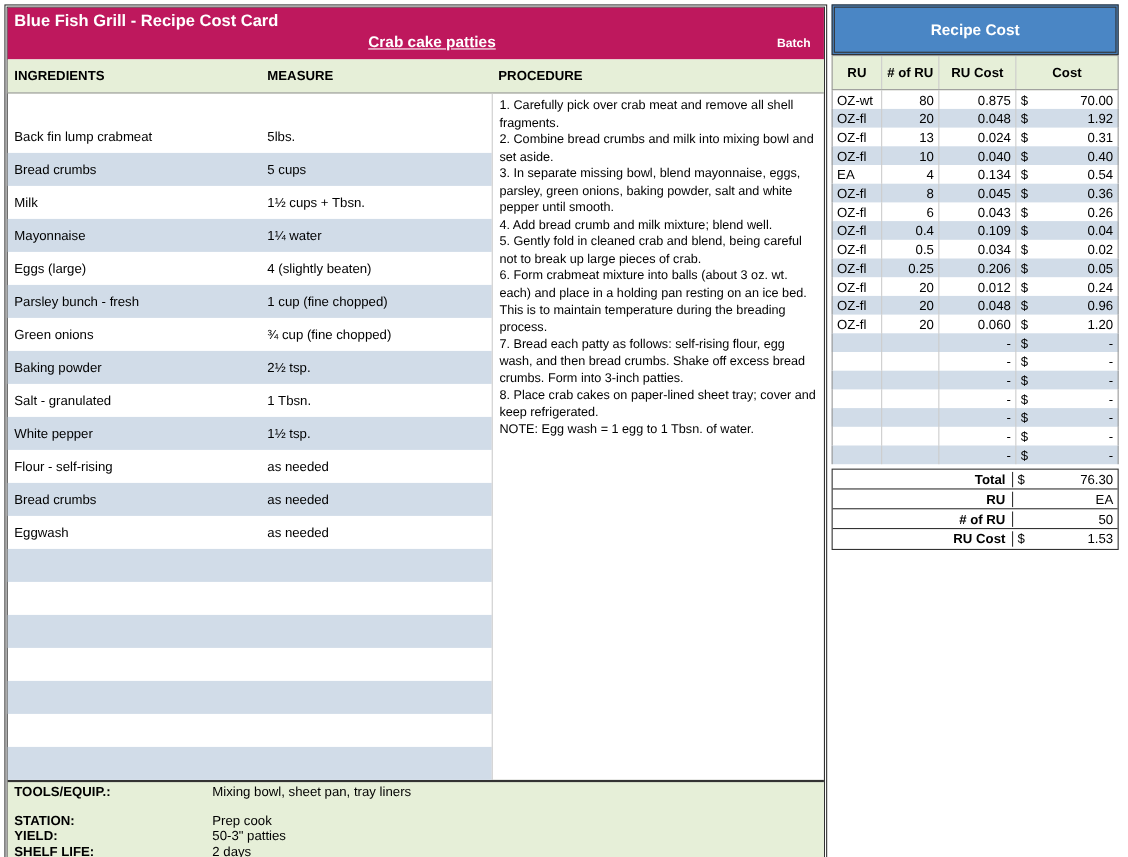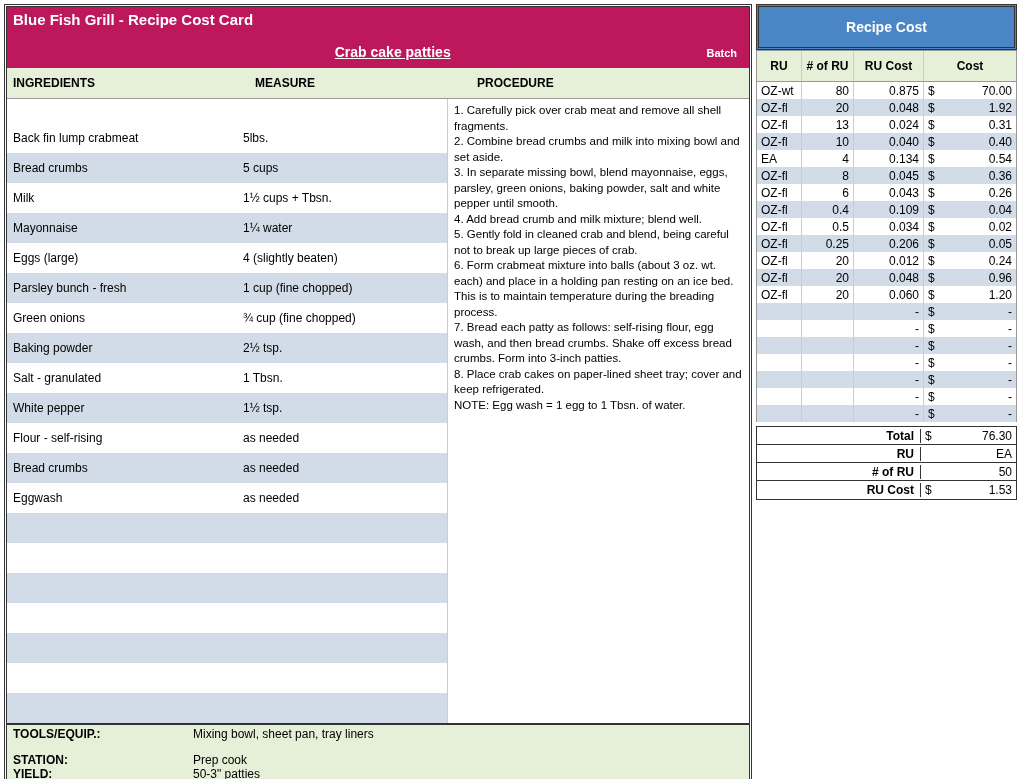--- a/index.html
+++ b/index.html
@@ -29,39 +29,37 @@
   }
   .header-title {
     font-size: 15px;
     font-weight: bold;
   }
   .header-sub {
     display: flex;
     justify-content: space-between;
     align-items: baseline;
     padding: 2px 6px 4px 6px;
-    margin-top: 14px;
   }
   .header-recipe {
     text-align: center;
     flex: 1;
     font-size: 14px;
     font-weight: bold;
     text-decoration: underline;
   }
   .header-batch {
     font-size: 11px;
     font-weight: bold;
   }
   .col-headers {
     background: #e6efd8;
     display: flex;
     font-weight: bold;
     border-bottom: 1px solid #999;
-    gap: 12px;
   }
   .col-ing { width: 230px; padding: 8px 6px; }
   .col-mea { width: 210px; padding: 8px 6px; }
   .col-pro { flex: 1; padding: 8px 6px; }
   .main-body { display: flex; }
   .ing-list { width: 440px; margin-top: 24px; }
   .ing-row { display: flex; height: 30px; align-items: center; }
   .ing-row.alt { background: #d1dce8; }
   .ing-name { width: 230px; padding: 0 6px; }
   .ing-mea { width: 210px; padding: 0 6px; }

